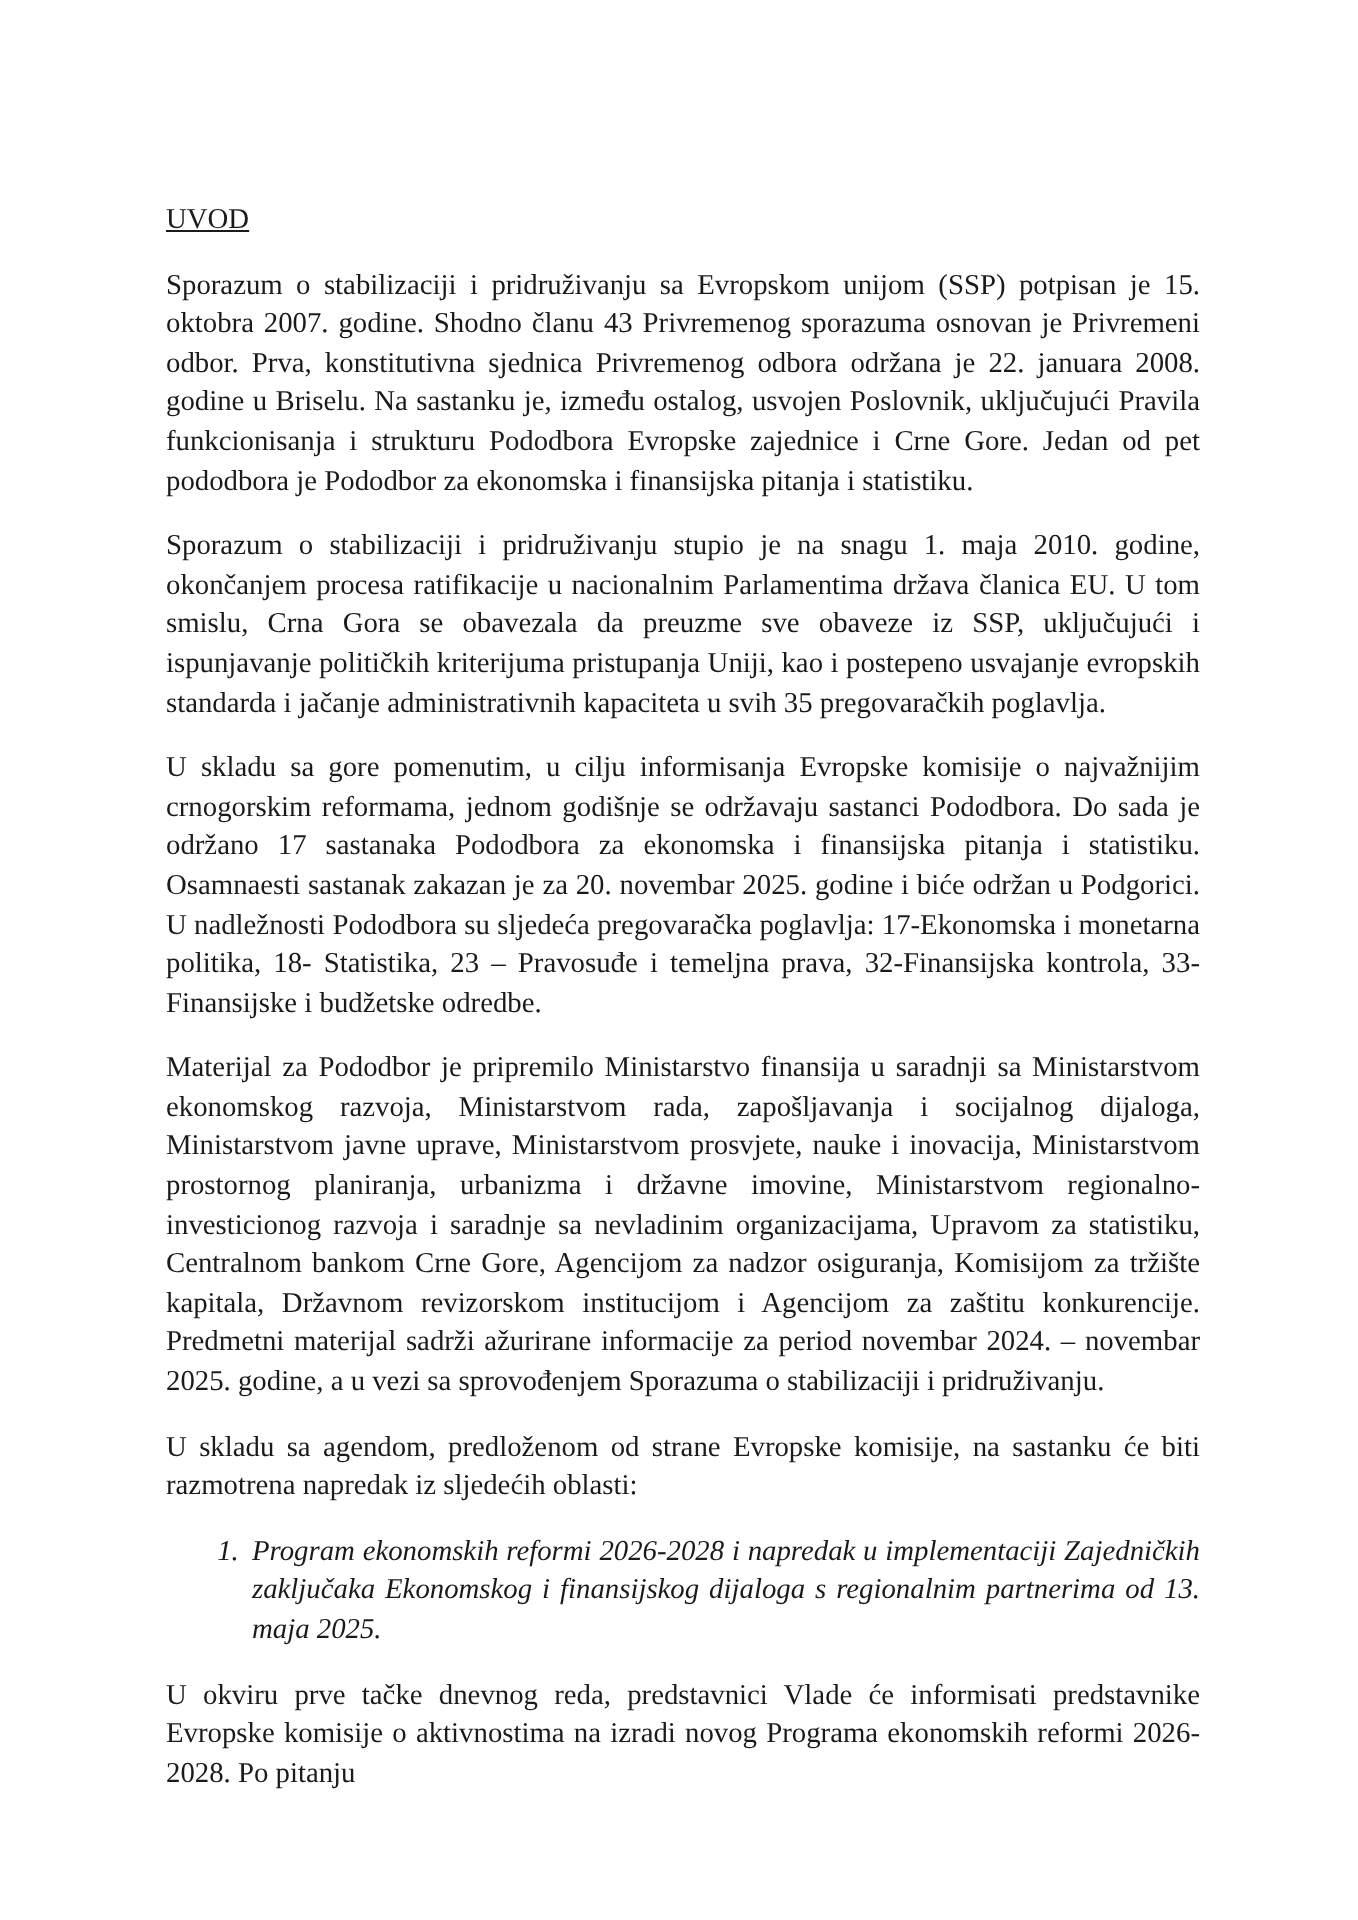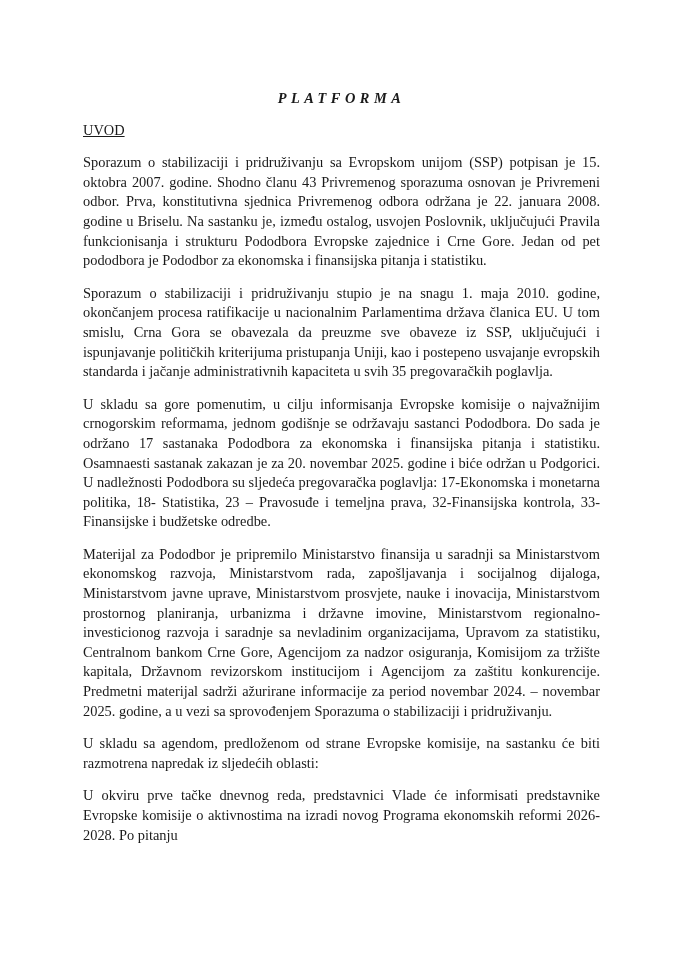--- a/index.html
+++ b/index.html
@@ -19,21 +19,23 @@
     }
     .heading { text-decoration: underline; margin: 12px 0 13px 0; }
     p.para { text-align: justify; margin: 12px 0 13px 0; }
     ol.agenda { margin: 0 0 13px 0; padding-left: 40px; font-style: italic; }
     ol.agenda li { text-align: justify; padding-left: 3px; }
   </style>
 </head>
 <body>
 
 <div class="page">
-  <div class="title">PLATFORMA</div>
   <div class="heading">UVOD</div>
   <p class="para">Sporazum o stabilizaciji i pridruživanju sa Evropskom unijom (SSP) potpisan je 15. oktobra 2007. godine. Shodno članu 43 Privremenog sporazuma osnovan je Privremeni odbor. Prva, konstitutivna sjednica Privremenog odbora održana je 22. januara 2008. godine u Briselu. Na sastanku je, između ostalog, usvojen Poslovnik, uključujući Pravila funkcionisanja i strukturu Pododbora Evropske zajednice i Crne Gore. Jedan od pet pododbora je Pododbor za ekonomska i finansijska pitanja i statistiku.</p>
   <p class="para">Sporazum o stabilizaciji i pridruživanju stupio je na snagu 1. maja 2010. godine, okončanjem procesa ratifikacije u nacionalnim Parlamentima država članica EU. U tom smislu, Crna Gora se obavezala da preuzme sve obaveze iz SSP, uključujući i ispunjavanje političkih kriterijuma pristupanja Uniji, kao i postepeno usvajanje evropskih standarda i jačanje administrativnih kapaciteta u svih 35 pregovaračkih poglavlja.</p>
   <p class="para">U skladu sa gore pomenutim, u cilju informisanja Evropske komisije o najvažnijim crnogorskim reformama, jednom godišnje se održavaju sastanci Pododbora. Do sada je održano 17 sastanaka Pododbora za ekonomska i finansijska pitanja i statistiku. Osamnaesti sastanak zakazan je za 20. novembar 2025. godine i biće održan u Podgorici. U nadležnosti Pododbora su sljedeća pregovaračka poglavlja: 17-Ekonomska i monetarna politika, 18- Statistika, 23 – Pravosuđe i temeljna prava, 32-Finansijska kontrola, 33-Finansijske i budžetske odredbe.</p>
   <p class="para">Materijal za Pododbor je pripremilo Ministarstvo finansija u saradnji sa Ministarstvom ekonomskog razvoja, Ministarstvom rada, zapošljavanja i socijalnog dijaloga, Ministarstvom javne uprave, Ministarstvom prosvjete, nauke i inovacija, Ministarstvom prostornog planiranja, urbanizma i državne imovine,  Ministarstvom regionalno-investicionog razvoja i saradnje sa nevladinim organizacijama, Upravom za statistiku, Centralnom bankom Crne Gore, Agencijom za nadzor osiguranja, Komisijom za tržište kapitala, Državnom revizorskom institucijom i Agencijom za zaštitu konkurencije. Predmetni materijal sadrži ažurirane informacije za period novembar 2024. – novembar 2025. godine, a u vezi sa sprovođenjem Sporazuma o stabilizaciji i pridruživanju.</p>
   <p class="para">U skladu sa agendom, predloženom od strane Evropske komisije, na sastanku će biti razmotrena napredak iz sljedećih oblasti:</p>
+  <ol class="agenda">
+    <li>Program ekonomskih reformi 2026-2028 i napredak u implementaciji Zajedničkih zaključaka Ekonomskog i finansijskog dijaloga s regionalnim partnerima od 13. maja 2025.</li>
+  </ol>
   <p class="para">U okviru prve tačke dnevnog reda, predstavnici Vlade će informisati predstavnike Evropske komisije o aktivnostima na izradi novog Programa ekonomskih reformi 2026-2028. Po pitanju</p>
 </div>
 
 </body></html>

